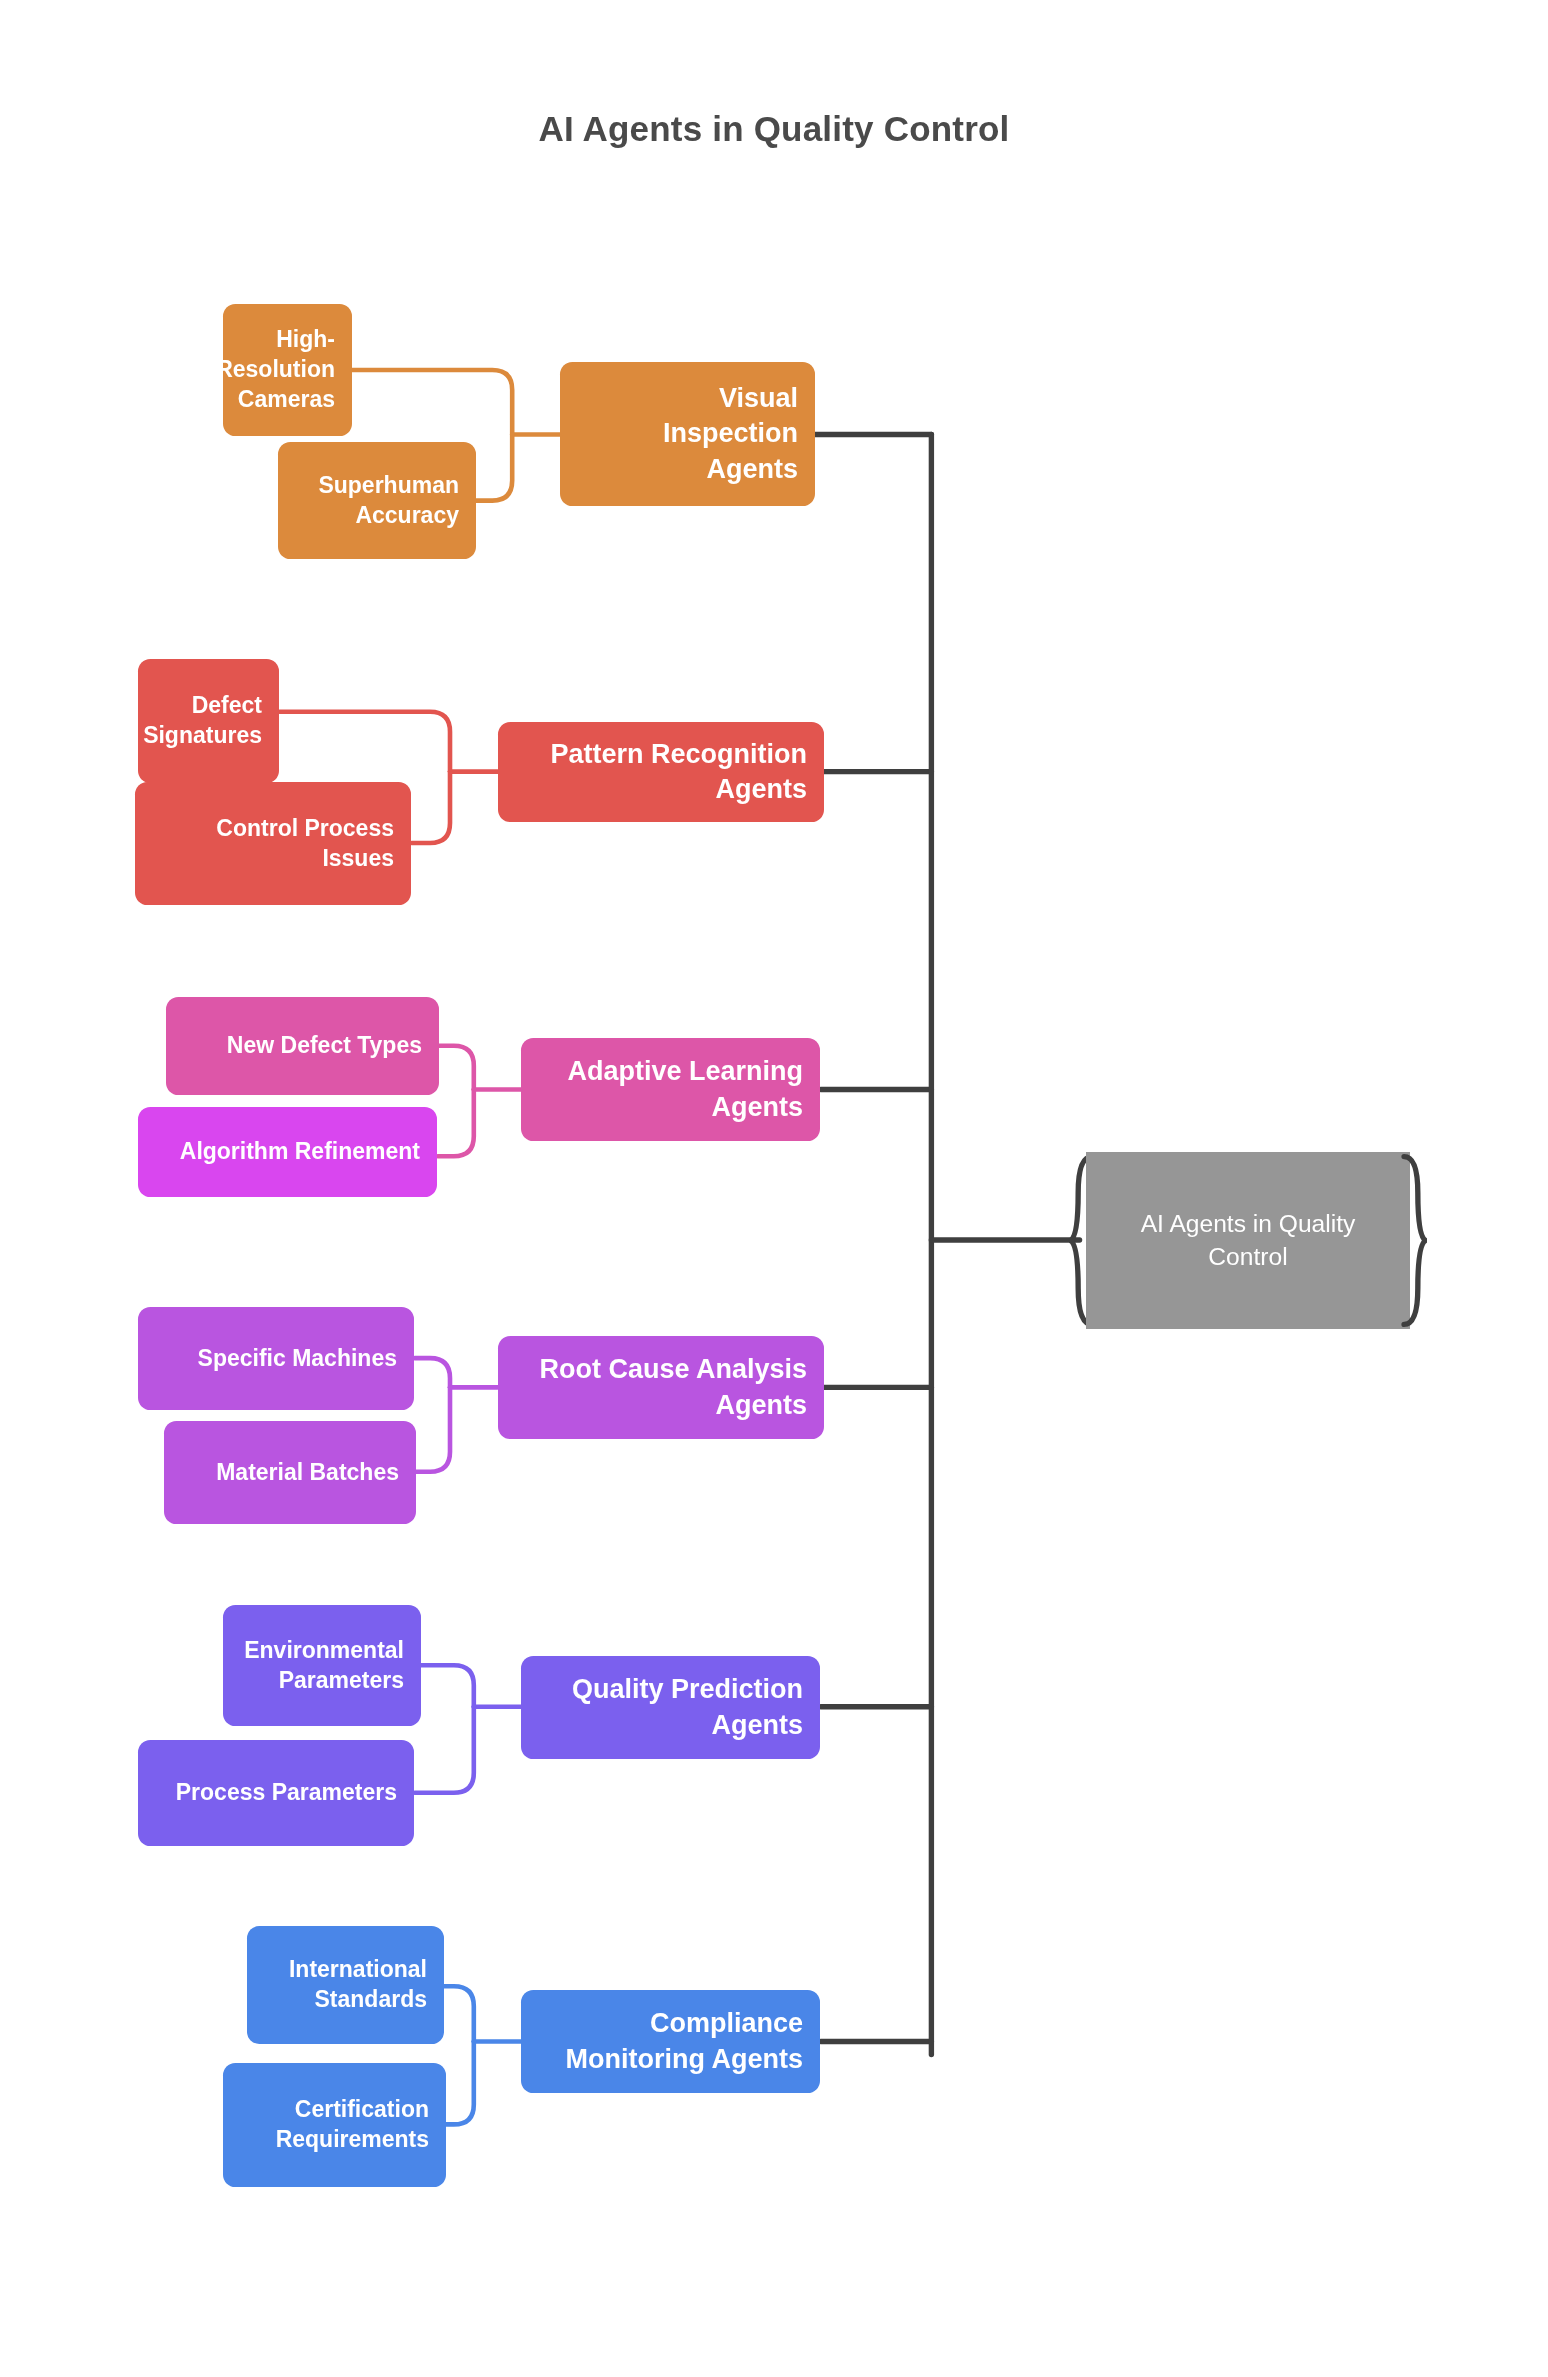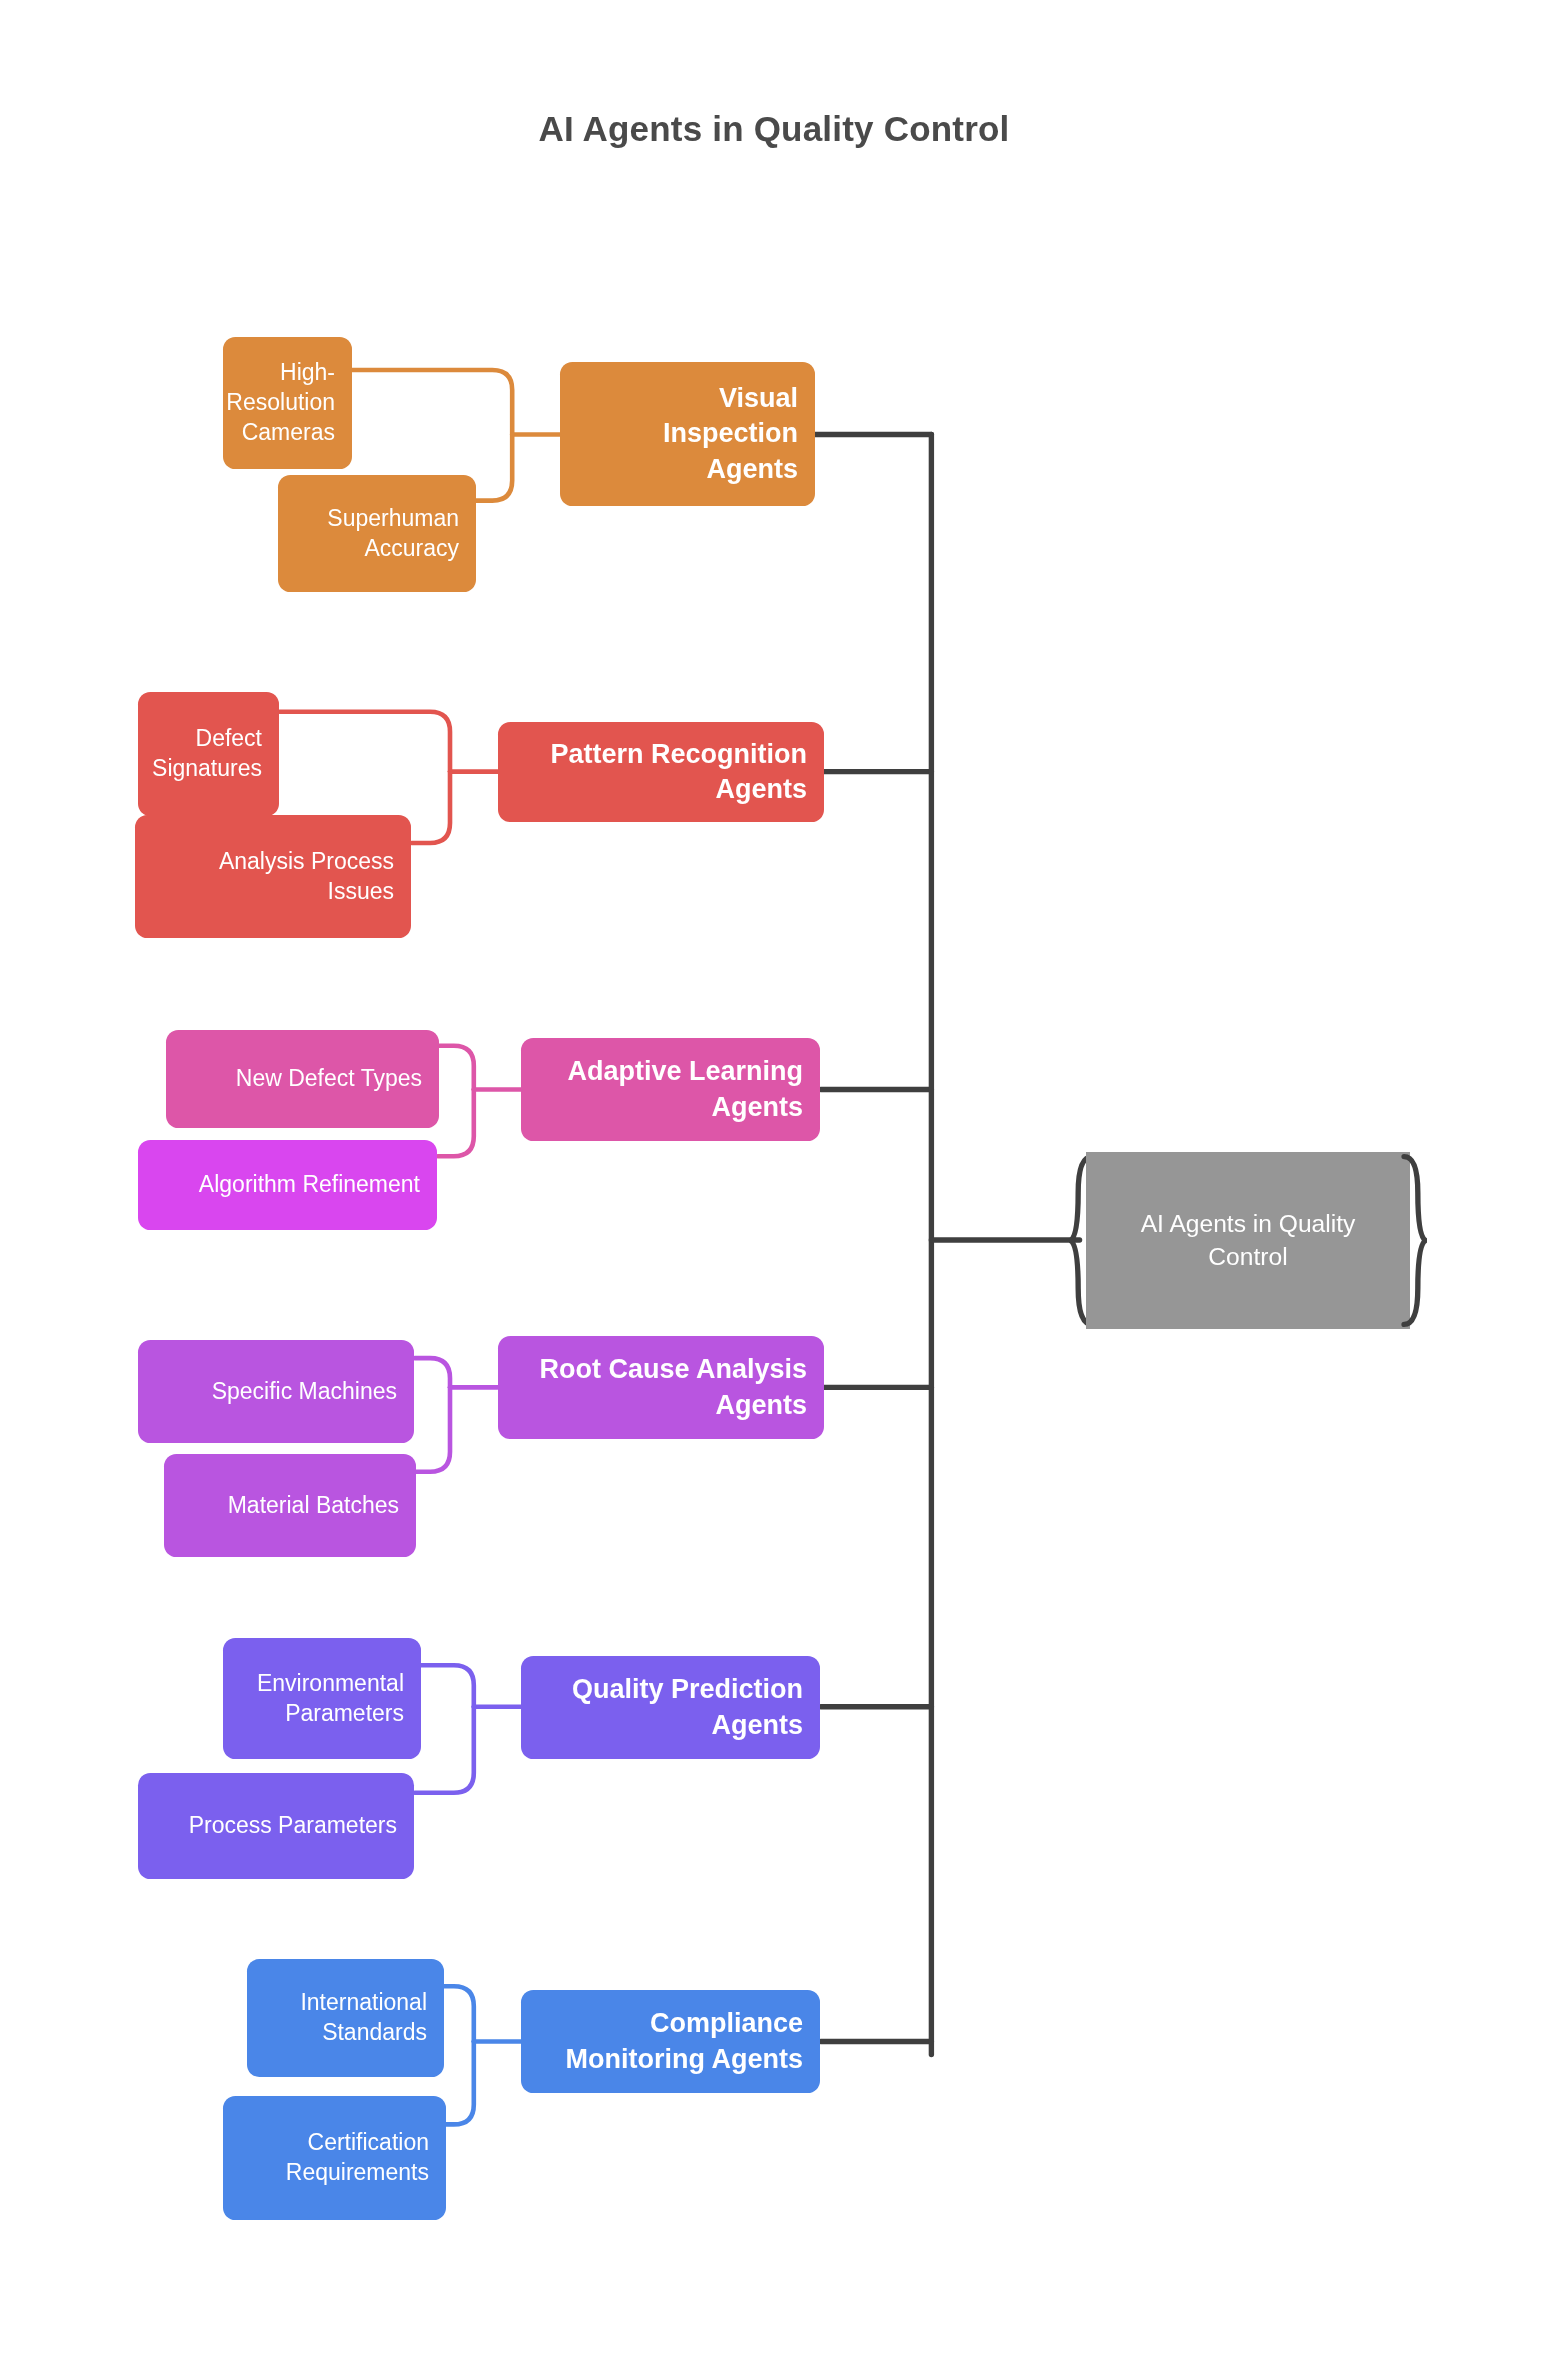--- a/index.html
+++ b/index.html
@@ -41,24 +41,23 @@
     box-sizing: border-box;
     border-radius: 12.3px;
     color: #ffffff;
     display: flex;
     align-items: center;
     padding: 0 17px;
     line-height: 1.30;
   }
   .leaf {
     font-size: 23px;
-    font-weight: normal;
+    font-weight: bold;
     justify-content: flex-end;
     text-align: right;
-    margin-top: 33px;
   }
   .branch {
     font-size: 27px;
     font-weight: bold;
     justify-content: flex-end;
     text-align: right;
   }
   .root-wrap {
     position: absolute;
   }
@@ -144,21 +143,21 @@
       <div class="node leaf" style="left: 278px; top: 442px; width: 198px; height: 117px; background: rgb(220, 138, 60); padding-left: 28px;">
         <span>Superhuman Accuracy</span>
       </div>
       <div class="node branch" style="left: 498px; top: 722px; width: 326px; height: 100px; background: rgb(226, 85, 79);">
         <span>Pattern Recognition Agents</span>
       </div>
       <div class="node leaf" style="left: 138px; top: 659px; width: 141px; height: 124px; background: rgb(226, 85, 79);">
         <span>Defect Signatures</span>
       </div>
       <div class="node leaf" style="left: 135px; top: 782px; width: 276px; height: 123px; background: rgb(226, 85, 79);">
-        <span>Analysis Process Issues</span>
+        <span>Control Process Issues</span>
       </div>
       <div class="node branch" style="left: 521px; top: 1038px; width: 299px; height: 103px; background: rgb(221, 86, 168);">
         <span>Adaptive Learning Agents</span>
       </div>
       <div class="node leaf" style="left: 166px; top: 997px; width: 273px; height: 98px; background: rgb(221, 86, 168);">
         <span>New Defect Types</span>
       </div>
       <div class="node leaf" style="left: 138px; top: 1107px; width: 299px; height: 90px; background: #d946ef;">
         <span>Algorithm Refinement</span>
       </div>

